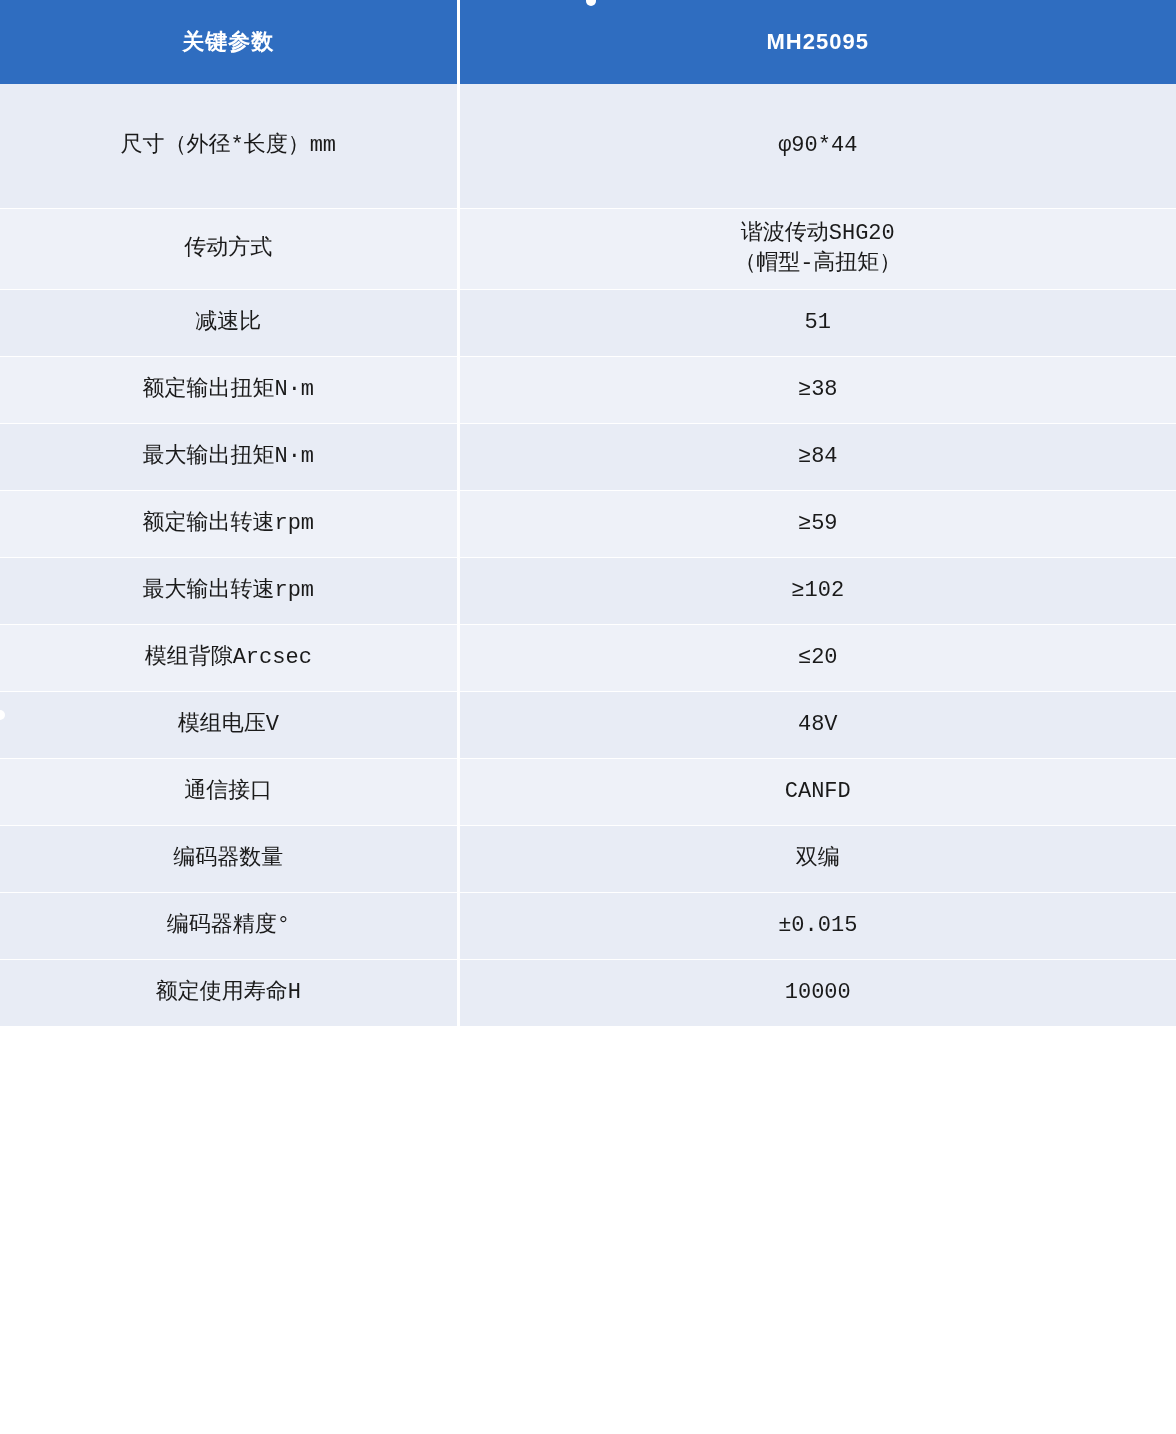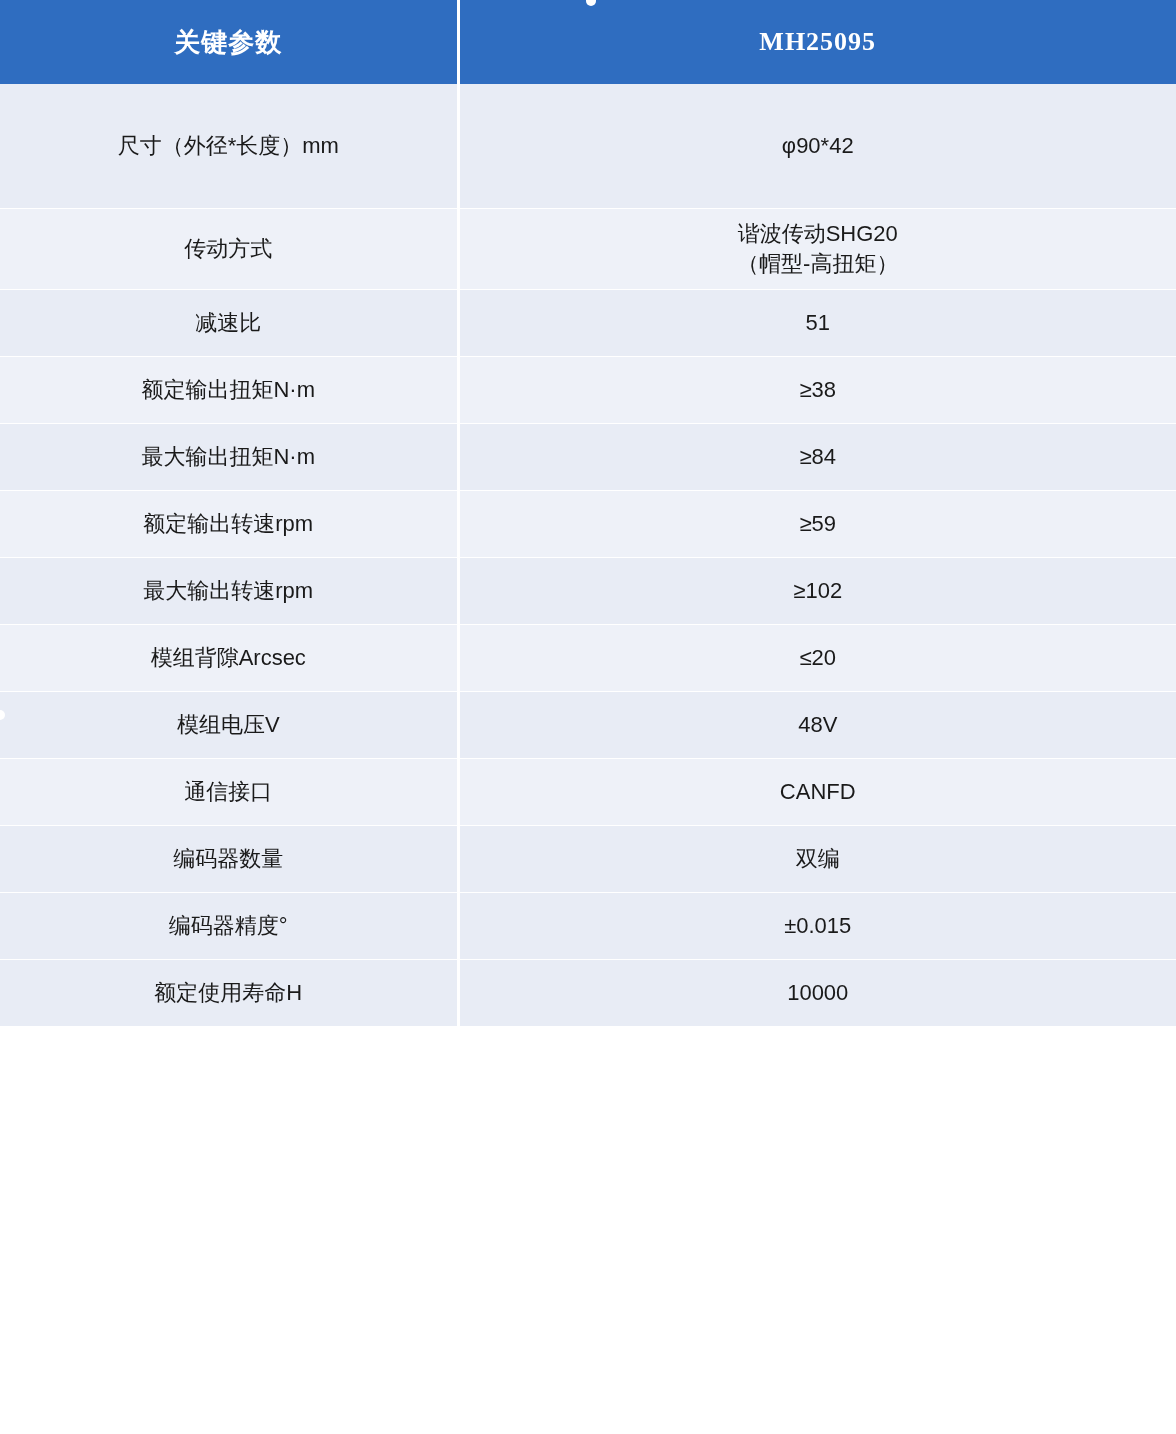--- a/index.html
+++ b/index.html
@@ -17,42 +17,42 @@
     width: 1176px;
     border-collapse: collapse;
     table-layout: fixed;
   }
   .spec-table col.c1 { width: 458px; }
   .spec-table col.c2 { width: 718px; }
 
   .spec-table thead th {
     background: #2f6dc0;
     color: #ffffff;
-    font-size: 26px;
+    font-size: 22px;
     font-weight: bold;
     height: 82px;
     text-align: center;
     vertical-align: middle;
     border-right: 3px solid #ffffff;
     letter-spacing: 1px;
   }
   .spec-table thead th:last-child {
     border-right: none;
-    font-family: Liberation Serif, serif;
   }
 
   .spec-table td {
     text-align: center;
     vertical-align: middle;
     font-size: 22px;
     color: #1a1a1a;
     border-bottom: 1px solid #ffffff;
     border-right: 3px solid #ffffff;
     padding: 0 24px;
     line-height: 1.35;
+    font-family: Liberation Mono, monospace;
   }
   .spec-table td:last-child {
     border-right: none;
   }
   .spec-table tr.odd td { background: #e8ecf5; }
   .spec-table tr.even td { background: #eef1f8; }
 
   .spec-table tr.r-tall td { height: 124px; }
   .spec-table tr.r-med td  { height: 80px; }
   .spec-table tr.r-norm td { height: 66px; }
@@ -89,21 +89,21 @@
       <tr>
         <th>关键参数</th>
         <th>MH25095</th>
       </tr>
     </thead>
     <tbody id="tbody">
         <tr class="odd r-tall">
           <td>尺寸（外径*长度）mm</td>
           <td>
             <span class="val-multi">
-              <span>φ90*42</span>
+              <span>φ90*44</span>
             </span>
           </td>
         </tr>
         <tr class="even r-med">
           <td>传动方式</td>
           <td>
             <span class="val-multi">
               <span>谐波传动SHG20</span>
               <span>（帽型-高扭矩）</span>
             </span>

